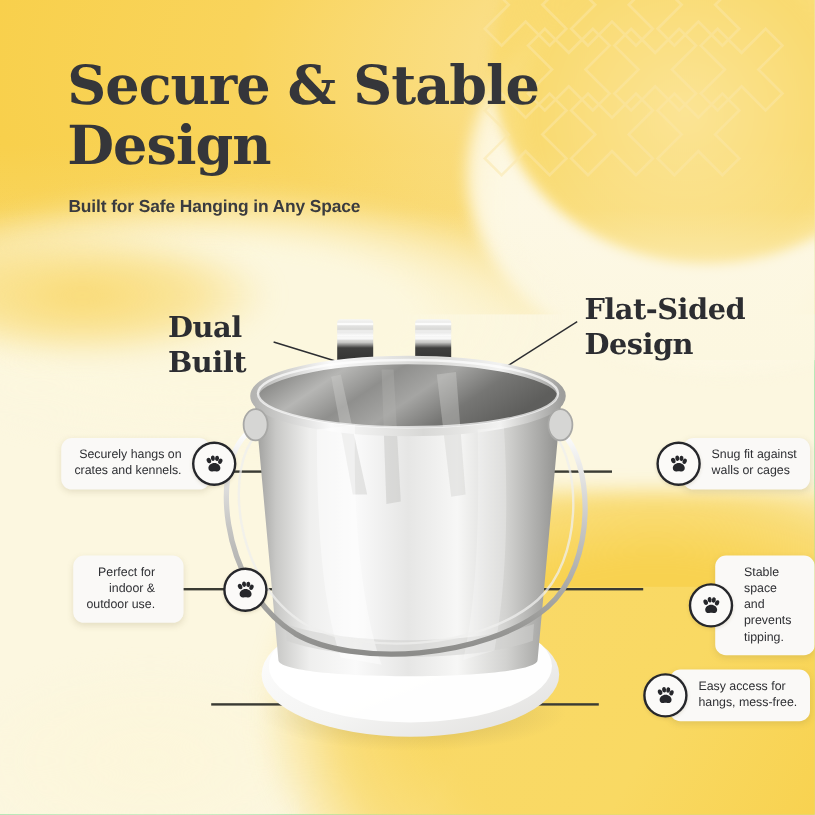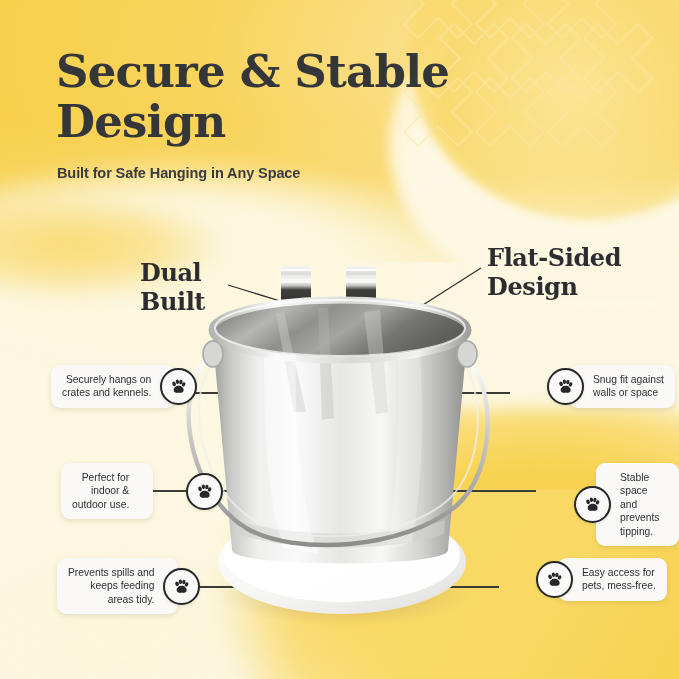--- a/index.html
+++ b/index.html
@@ -318,47 +318,33 @@
       <svg width="19" height="19" viewBox="0 0 24 24">
         <ellipse cx="6.4" cy="8.6" rx="2.25" ry="2.95" fill="#26272B" transform="rotate(-22 6.4 8.6)"></ellipse>
         <ellipse cx="10.6" cy="6.1" rx="2.1" ry="2.9" fill="#26272B" transform="rotate(-8 10.6 6.1)"></ellipse>
         <ellipse cx="15.0" cy="6.3" rx="2.1" ry="2.9" fill="#26272B" transform="rotate(9 15 6.3)"></ellipse>
         <ellipse cx="18.4" cy="9.3" rx="2.15" ry="2.85" fill="#26272B" transform="rotate(24 18.4 9.3)"></ellipse>
         <path d="M12.2 11.2c3.6 0 6.3 2.5 6.3 5.3 0 2.4-2 3.9-4.3 3.5-1.4-.25-2.6-.25-4 0-2.3.4-4.3-1.1-4.3-3.5 0-2.8 2.7-5.3 6.3-5.3z" fill="#26272B"></path>
       </svg>
     </div>
   </div>
 
-  <div class="callout left" id="co-l3">
-    <div class="box">Prevents spills and
-keeps feeding
-areas tidy.</div>
-    <div class="paw">
-      <svg width="19" height="19" viewBox="0 0 24 24">
-        <ellipse cx="6.4" cy="8.6" rx="2.25" ry="2.95" fill="#26272B" transform="rotate(-22 6.4 8.6)"></ellipse>
-        <ellipse cx="10.6" cy="6.1" rx="2.1" ry="2.9" fill="#26272B" transform="rotate(-8 10.6 6.1)"></ellipse>
-        <ellipse cx="15.0" cy="6.3" rx="2.1" ry="2.9" fill="#26272B" transform="rotate(9 15 6.3)"></ellipse>
-        <ellipse cx="18.4" cy="9.3" rx="2.15" ry="2.85" fill="#26272B" transform="rotate(24 18.4 9.3)"></ellipse>
-        <path d="M12.2 11.2c3.6 0 6.3 2.5 6.3 5.3 0 2.4-2 3.9-4.3 3.5-1.4-.25-2.6-.25-4 0-2.3.4-4.3-1.1-4.3-3.5 0-2.8 2.7-5.3 6.3-5.3z" fill="#26272B"></path>
-      </svg>
-    </div>
-  </div>
 
   <div class="callout right" id="co-r1">
     <div class="paw">
       <svg width="19" height="19" viewBox="0 0 24 24">
         <ellipse cx="6.4" cy="8.6" rx="2.25" ry="2.95" fill="#26272B" transform="rotate(-22 6.4 8.6)"></ellipse>
         <ellipse cx="10.6" cy="6.1" rx="2.1" ry="2.9" fill="#26272B" transform="rotate(-8 10.6 6.1)"></ellipse>
         <ellipse cx="15.0" cy="6.3" rx="2.1" ry="2.9" fill="#26272B" transform="rotate(9 15 6.3)"></ellipse>
         <ellipse cx="18.4" cy="9.3" rx="2.15" ry="2.85" fill="#26272B" transform="rotate(24 18.4 9.3)"></ellipse>
         <path d="M12.2 11.2c3.6 0 6.3 2.5 6.3 5.3 0 2.4-2 3.9-4.3 3.5-1.4-.25-2.6-.25-4 0-2.3.4-4.3-1.1-4.3-3.5 0-2.8 2.7-5.3 6.3-5.3z" fill="#26272B"></path>
       </svg>
     </div>
     <div class="box">Snug fit against
-walls or space</div>
+walls or cages</div>
   </div>
 
   <div class="callout right" id="co-r2">
     <div class="paw">
       <svg width="19" height="19" viewBox="0 0 24 24">
         <ellipse cx="6.4" cy="8.6" rx="2.25" ry="2.95" fill="#26272B" transform="rotate(-22 6.4 8.6)"></ellipse>
         <ellipse cx="10.6" cy="6.1" rx="2.1" ry="2.9" fill="#26272B" transform="rotate(-8 10.6 6.1)"></ellipse>
         <ellipse cx="15.0" cy="6.3" rx="2.1" ry="2.9" fill="#26272B" transform="rotate(9 15 6.3)"></ellipse>
         <ellipse cx="18.4" cy="9.3" rx="2.15" ry="2.85" fill="#26272B" transform="rotate(24 18.4 9.3)"></ellipse>
         <path d="M12.2 11.2c3.6 0 6.3 2.5 6.3 5.3 0 2.4-2 3.9-4.3 3.5-1.4-.25-2.6-.25-4 0-2.3.4-4.3-1.1-4.3-3.5 0-2.8 2.7-5.3 6.3-5.3z" fill="#26272B"></path>
@@ -373,16 +359,16 @@
     <div class="paw">
       <svg width="19" height="19" viewBox="0 0 24 24">
         <ellipse cx="6.4" cy="8.6" rx="2.25" ry="2.95" fill="#26272B" transform="rotate(-22 6.4 8.6)"></ellipse>
         <ellipse cx="10.6" cy="6.1" rx="2.1" ry="2.9" fill="#26272B" transform="rotate(-8 10.6 6.1)"></ellipse>
         <ellipse cx="15.0" cy="6.3" rx="2.1" ry="2.9" fill="#26272B" transform="rotate(9 15 6.3)"></ellipse>
         <ellipse cx="18.4" cy="9.3" rx="2.15" ry="2.85" fill="#26272B" transform="rotate(24 18.4 9.3)"></ellipse>
         <path d="M12.2 11.2c3.6 0 6.3 2.5 6.3 5.3 0 2.4-2 3.9-4.3 3.5-1.4-.25-2.6-.25-4 0-2.3.4-4.3-1.1-4.3-3.5 0-2.8 2.7-5.3 6.3-5.3z" fill="#26272B"></path>
       </svg>
     </div>
     <div class="box">Easy access for
-pets, mess-free.</div>
+hangs, mess-free.</div>
   </div>
 
 </div>
 
 </body></html>

